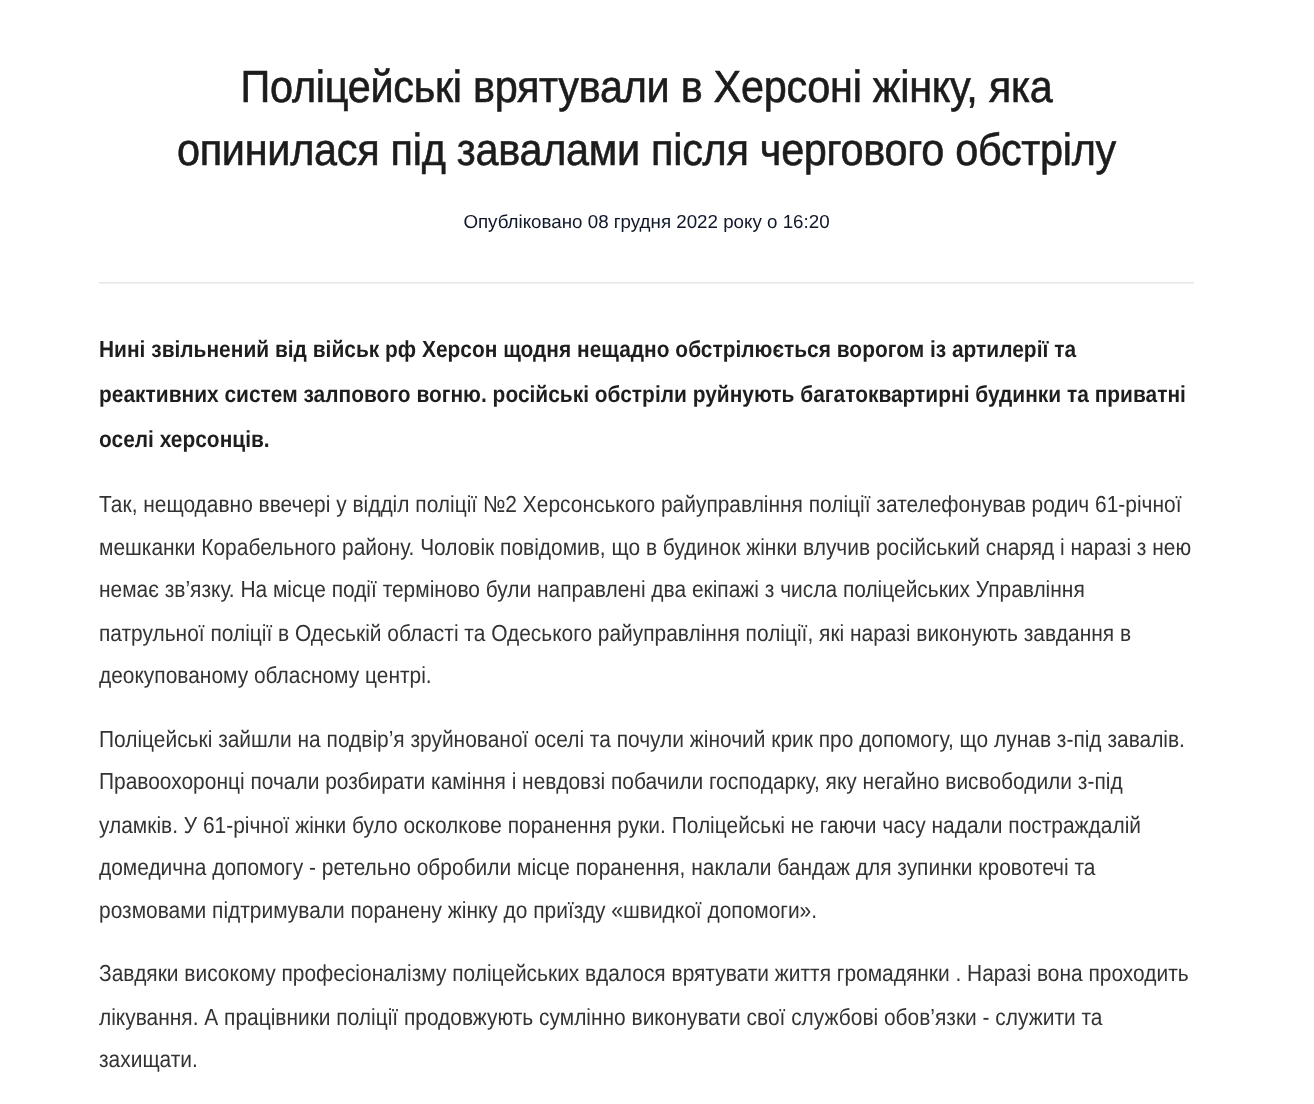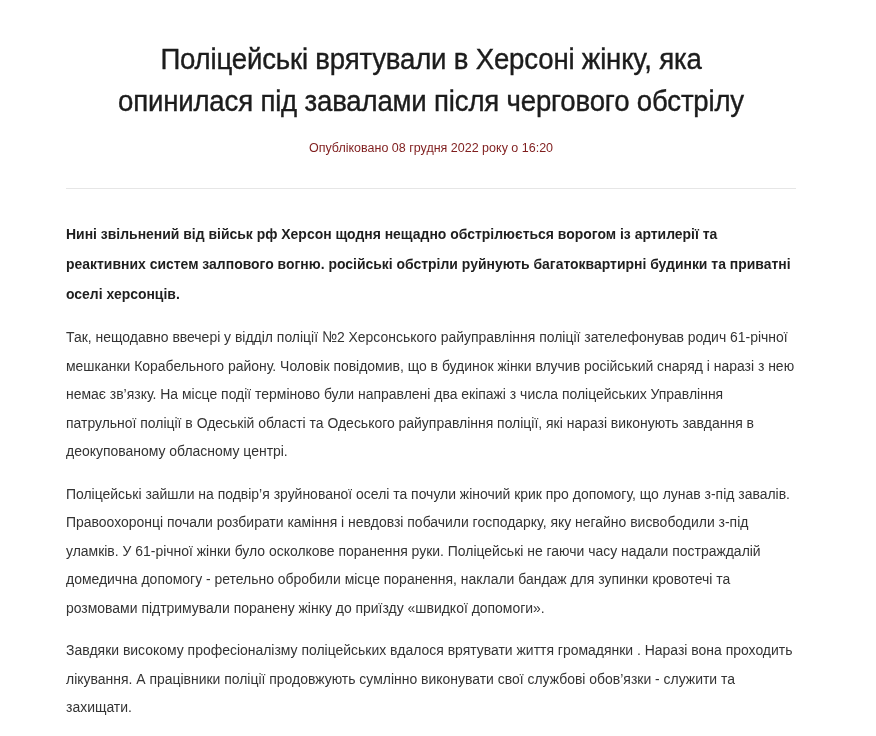--- a/index.html
+++ b/index.html
@@ -31,21 +31,21 @@
       line-height: 42px;
       color: #1c1c1c;
       letter-spacing: -0.2px;
       transform: scaleX(0.92);
       transform-origin: center top;
       -webkit-text-stroke: 0.4px #1c1c1c;
     }
     .meta {
       text-align: center;
       font-size: 12.5px;
-      color: #7f1d1d;
+      color: #0f172a;
       margin-top: 18px;
       line-height: 16px;
     }
     .divider {
       border: 0;
       border-top: 1px solid #e6e6e6;
       margin: 32px 0 0 0;
       width: 730px;
     }
     .lead {

